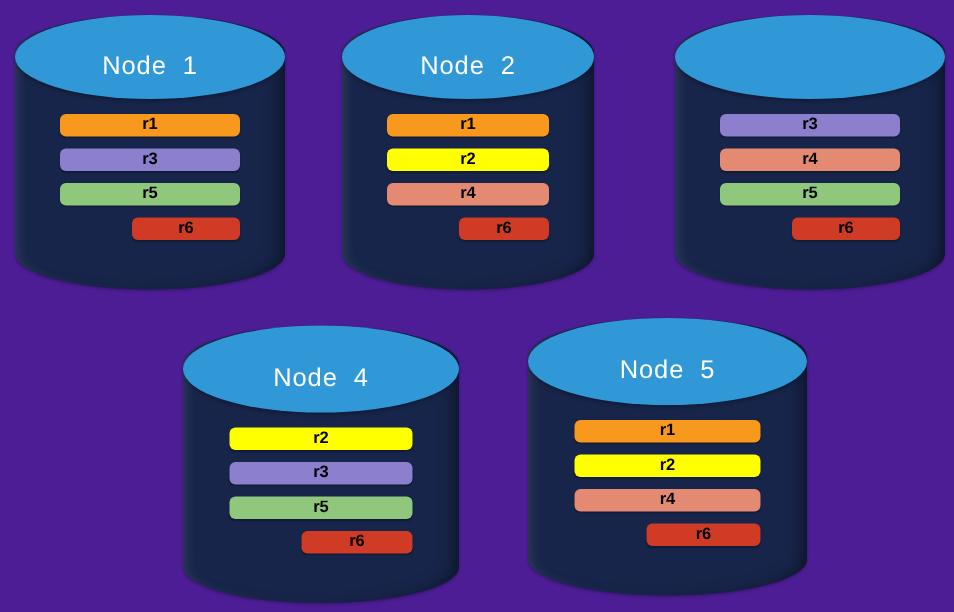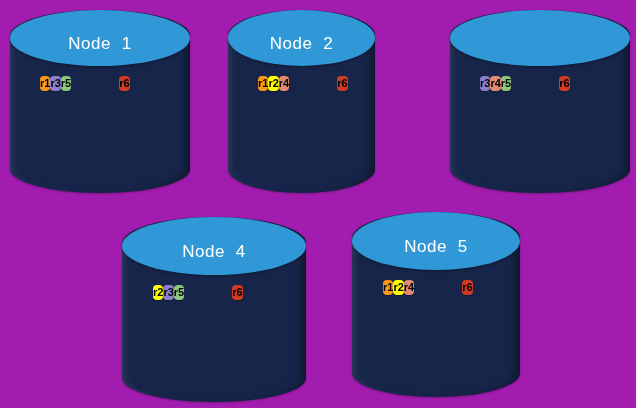--- a/index.html
+++ b/index.html
@@ -64,21 +64,21 @@
     letter-spacing: 0.6px;
     white-space: pre;
     pointer-events: none;
   }
 
   .replicas {
     position: absolute;
     left: 0;
     width: 100%;
     display: flex;
-    flex-direction: row;
+    flex-direction: column;
     box-sizing: border-box;
   }
 
   .replica {
     height: 15px;
     margin-bottom: 8px;
     border-radius: 4px;
     color: #000000;
     font-size: 11px;
     font-weight: bold;
@@ -94,33 +94,33 @@
   .row-top .replicas    { top: 66px; padding: 0 30px; }
 
   
   .row-bottom .node-top   { height: 58px; }
   .row-bottom .node-label { top: 25px; }
   .row-bottom .replicas   { top: 68px; padding: 0 31px; }
 </style>
 </head>
 <body>
 
-<div id="cluster" style="background: #a21caf;">
+<div id="cluster" style="background: #4c1d95;">
     <div class="node row-top" style="left: 10px; top: 10px; width: 180px; height: 183px;">
       <div class="node-body" style="background: rgb(23, 37, 74);"></div>
       <div class="node-top" style="background: rgb(48, 152, 214);"></div>
       <div class="node-label" style="color: rgb(255, 255, 255);">Node  1</div>
       <div class="replicas">
         <div class="replica" style="background: rgb(248, 153, 29); color: rgb(0, 0, 0);">r1</div>
         <div class="replica" style="background: rgb(139, 127, 206); color: rgb(0, 0, 0);">r3</div>
         <div class="replica" style="background: rgb(143, 199, 125); color: rgb(0, 0, 0);">r5</div>
         <div class="replica" style="background: rgb(208, 59, 37); color: rgb(0, 0, 0);">r6</div>
       </div>
     </div>
-    <div class="node row-top" style="left: 228px; top: 10px; width: 147px; height: 183px;">
+    <div class="node row-top" style="left: 228px; top: 10px; width: 168px; height: 183px;">
       <div class="node-body" style="background: rgb(23, 37, 74);"></div>
       <div class="node-top" style="background: rgb(48, 152, 214);"></div>
       <div class="node-label" style="color: rgb(255, 255, 255);">Node  2</div>
       <div class="replicas">
         <div class="replica" style="background: rgb(248, 153, 29); color: rgb(0, 0, 0);">r1</div>
         <div class="replica" style="background: rgb(255, 255, 0); color: rgb(0, 0, 0);">r2</div>
         <div class="replica" style="background: rgb(228, 138, 114); color: rgb(0, 0, 0);">r4</div>
         <div class="replica" style="background: rgb(208, 59, 37); color: rgb(0, 0, 0);">r6</div>
       </div>
     </div>
@@ -138,21 +138,21 @@
       <div class="node-body" style="background: rgb(23, 37, 74);"></div>
       <div class="node-top" style="background: rgb(48, 152, 214);"></div>
       <div class="node-label" style="color: rgb(255, 255, 255);">Node  4</div>
       <div class="replicas">
         <div class="replica" style="background: rgb(255, 255, 0); color: rgb(0, 0, 0);">r2</div>
         <div class="replica" style="background: rgb(139, 127, 206); color: rgb(0, 0, 0);">r3</div>
         <div class="replica" style="background: rgb(143, 199, 125); color: rgb(0, 0, 0);">r5</div>
         <div class="replica" style="background: rgb(208, 59, 37); color: rgb(0, 0, 0);">r6</div>
       </div>
     </div>
-    <div class="node row-bottom" style="left: 352px; top: 212px; width: 168px; height: 185px;">
+    <div class="node row-bottom" style="left: 352px; top: 212px; width: 186px; height: 185px;">
       <div class="node-body" style="background: rgb(23, 37, 74);"></div>
       <div class="node-top" style="background: rgb(48, 152, 214);"></div>
       <div class="node-label" style="color: rgb(255, 255, 255);">Node  5</div>
       <div class="replicas">
         <div class="replica" style="background: rgb(248, 153, 29); color: rgb(0, 0, 0);">r1</div>
         <div class="replica" style="background: rgb(255, 255, 0); color: rgb(0, 0, 0);">r2</div>
         <div class="replica" style="background: rgb(228, 138, 114); color: rgb(0, 0, 0);">r4</div>
         <div class="replica" style="background: rgb(208, 59, 37); color: rgb(0, 0, 0);">r6</div>
       </div>
     </div>

